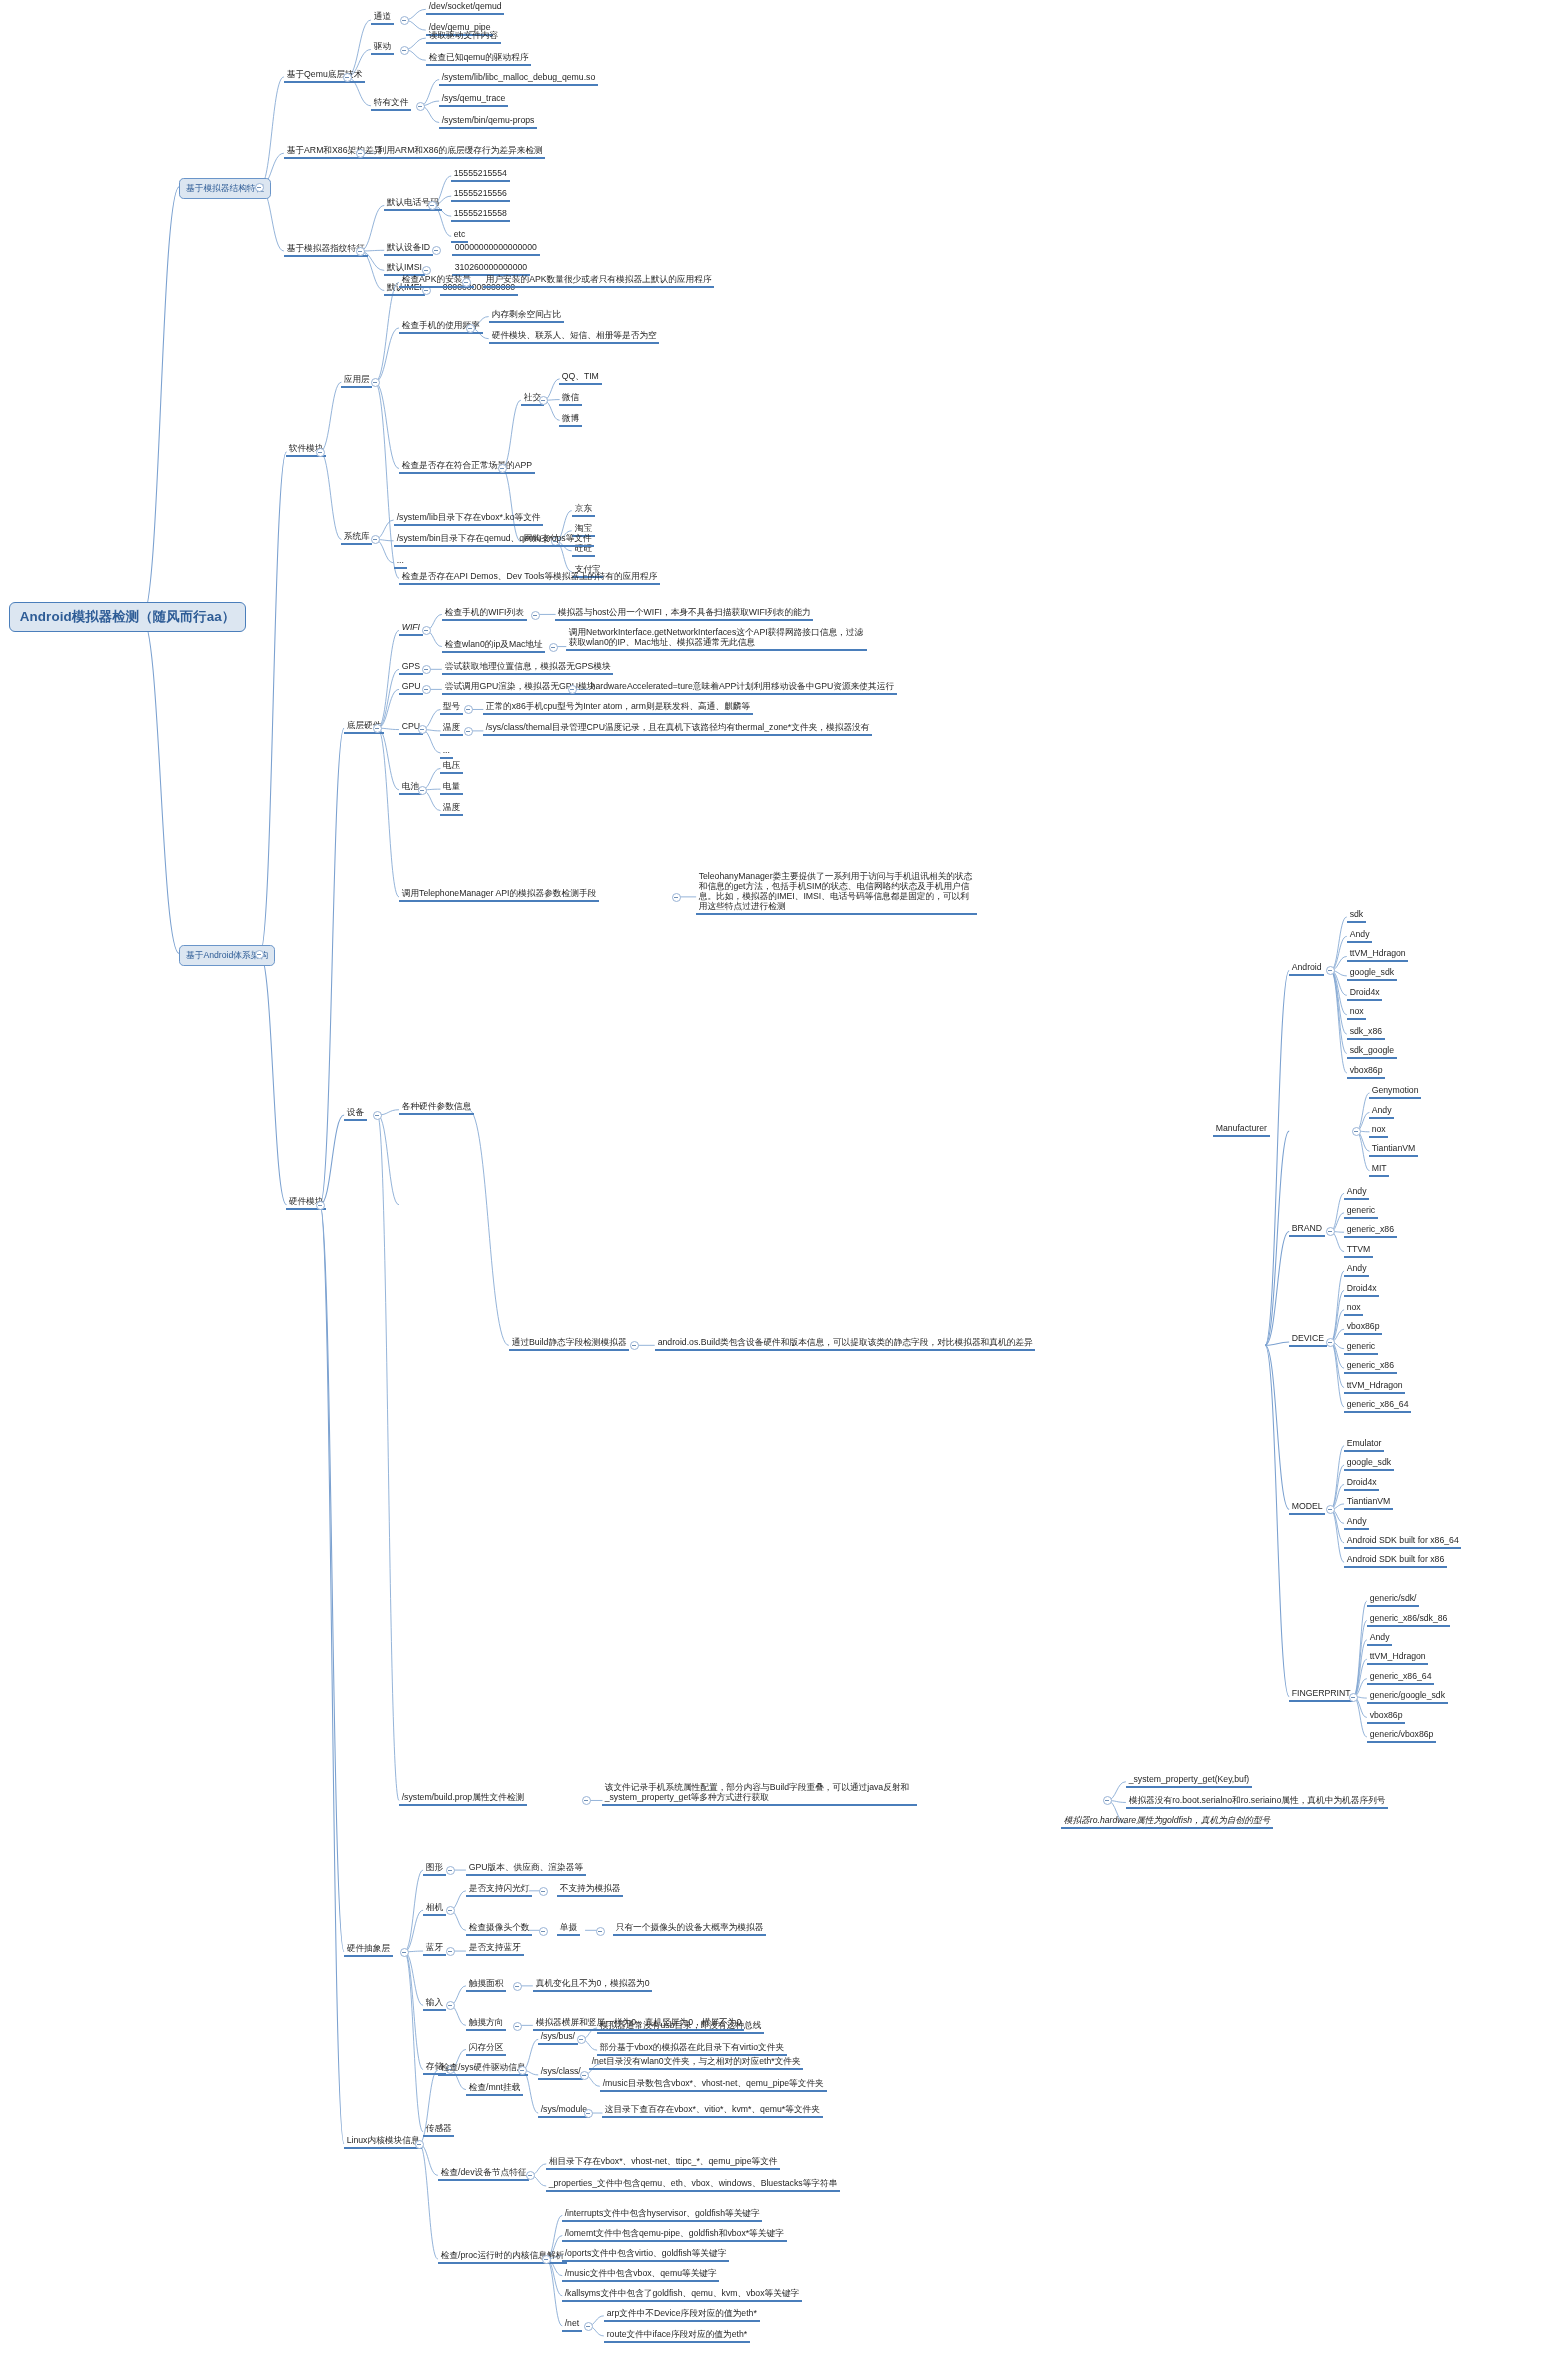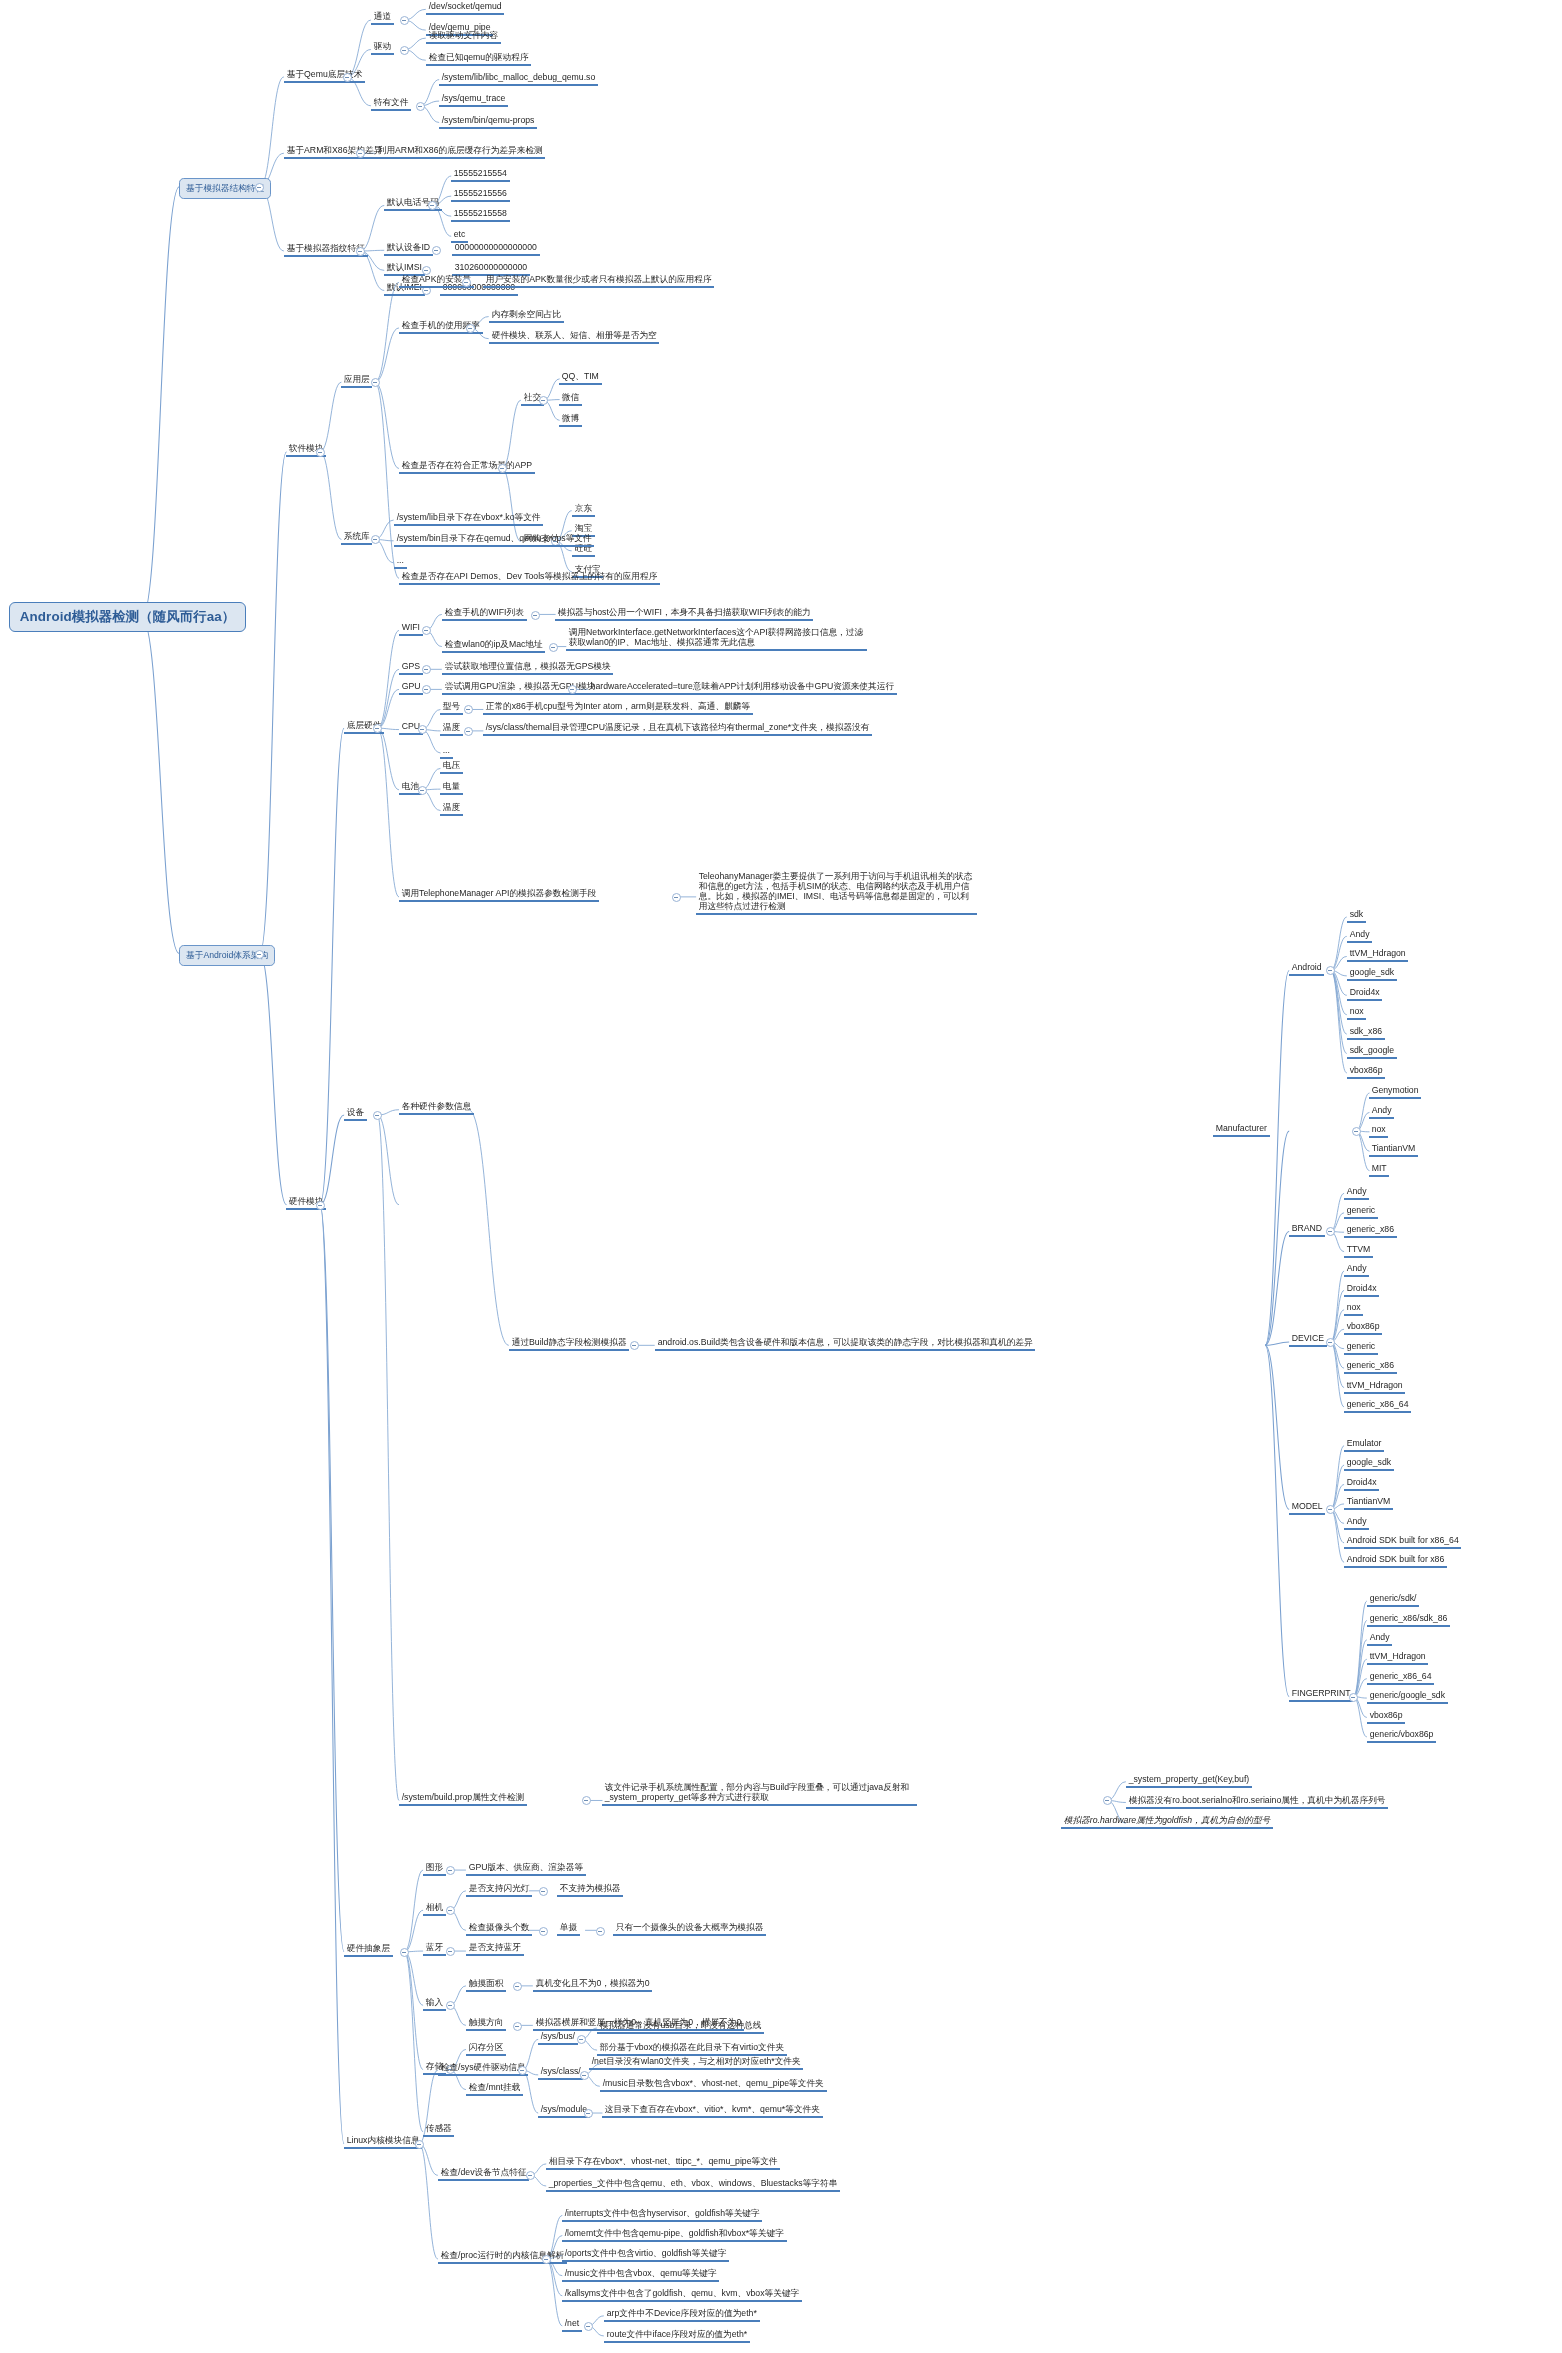--- a/index.html
+++ b/index.html
@@ -377,21 +377,21 @@
   <div class="node" style="left:394px;top:511px;">/system/lib目录下存在vbox*.ko等文件</div>
   <div class="node" style="left:394px;top:532px;">/system/bin目录下存在qemud、qemu-props等文件</div>
   <div class="node" style="left:394px;top:554px;">...</div>
 
   <div class="node" style="left:286px;top:1195px;">硬件模块</div>
   <div class="tog" style="left:316px;top:1201px;"></div>
 
   <div class="node" style="left:344px;top:719px;">底层硬件</div>
   <div class="tog" style="left:373px;top:724px;"></div>
 
-  <div class="node" style="left:399px;top:621px;">WIFI</div>
+  <div class="node" style="left:399px;top:621px;font-style:italic;">WIFI</div>
   <div class="tog" style="left:422px;top:626px;"></div>
   <div class="node" style="left:442px;top:606px;">检查手机的WIFI列表</div>
   <div class="tog" style="left:531px;top:611px;"></div>
   <div class="node" style="left:555px;top:606px;">模拟器与host公用一个WIFI，本身不具备扫描获取WIFI列表的能力</div>
   <div class="node" style="left:442px;top:638px;">检查wlan0的ip及Mac地址</div>
   <div class="tog" style="left:549px;top:643px;"></div>
   <div class="node wrap" style="left:566px;top:626px;width:301px;">调用NetworkInterface.getNetworkInterfaces这个API获得网路接口信息，过滤获取wlan0的IP、Mac地址、模拟器通常无此信息</div>
 
   <div class="node" style="left:442px;top:660px;">尝试获取地理位置信息，模拟器无GPS模块</div>
   <div class="node" style="left:399px;top:660px;">GPS</div>

